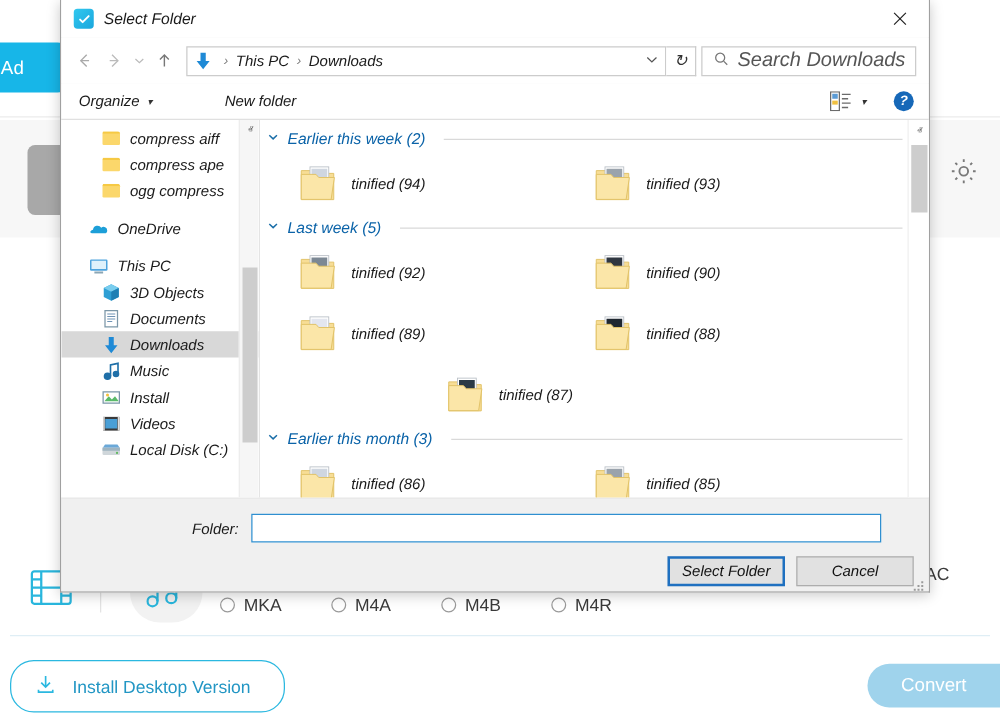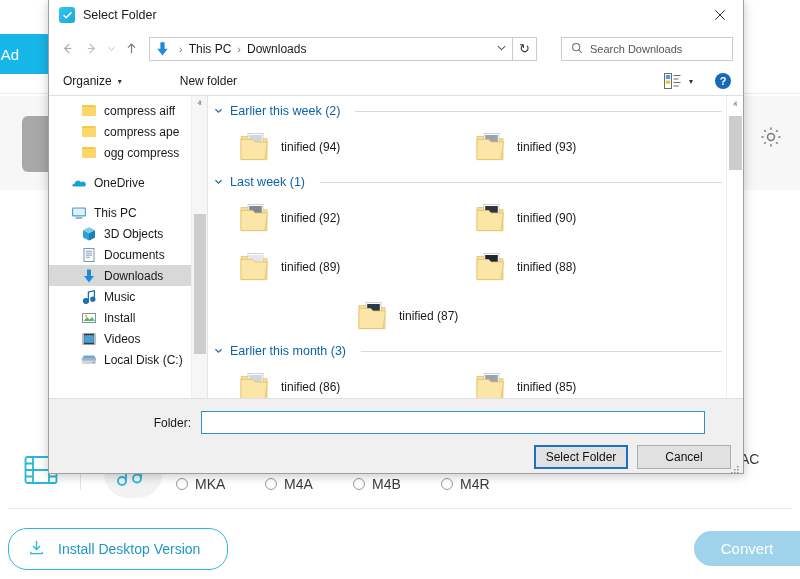--- a/index.html
+++ b/index.html
@@ -114,21 +114,21 @@
 
   
   #dialog {
     position: absolute;
     left: 48px; top: 0px;
     width: 696px; height: 474px;
     background: #f0f0f0;
     border: 1px solid #a0a0a0;
     border-top: none;
     box-shadow: 0 2px 10px rgba(0,0,0,.22);
-    display: flex; flex-direction: column;
+    display: flex; flex-direction: column; font-style: italic;
   }
   #titlebar {
     height: 30px; background: #ffffff;
     display: flex; align-items: center;
     padding-left: 10px;
     flex: 0 0 30px;
     position: relative;
   }
   #title-icon {
     width: 16px; height: 16px; border-radius: 3px;
@@ -171,25 +171,25 @@
     color: #555; font-size: 10px;
   }
   #refresh-btn {
     width: 24px; height: 24px;
     border: 1px solid #cccccc; border-left: none;
     background: #fff;
     display: flex; align-items: center; justify-content: center;
     color: #333; font-size: 12px;
   }
   #searchbox {
-    width: 172px; height: 24px; margin-left: 24px;
+    width: 172px; height: 24px; margin-left: 4px;
     border: 1px solid #cccccc; background: #fff;
     display: flex; align-items: center; gap: 7px;
     padding-left: 9px;
-    font-size: 11px; color: #555;
+    font-size: 16px; color: #555;
   }
   #toolbar {
     height: 29px; background: #ffffff;
     display: flex; align-items: center;
     padding: 0 12px 0 14px;
     flex: 0 0 29px;
     border-bottom: 1px solid #e0e0e0;
     gap: 32px;
   }
   .tb-item {
@@ -649,21 +649,21 @@
                   <path d="M9.2 18.6h12.6M9.2 20.6h12.6M9.2 22.6h9" stroke="#aeb6bd" stroke-width="0.8"></path>
                   <path d="M1 9.5h11.8L15 12h12.5l-2.6 17.5H1z" fill="#fbe6a8" stroke="#e2c368" stroke-width="0.8"></path>
                 </svg></span>
               <span class="file-label">tinified (93)</span>
             </div>
           </div>
           <div class="group-head">
             <span class="gh-chev"><svg viewBox="0 0 10 10" width="9" height="9" fill="none" stroke="#1a6ea8" stroke-width="1.3">
                 <path d="M1.6 3.6L5 6.8 8.4 3.6"></path>
               </svg></span>
-            <span>Last week (1)</span>
+            <span>Last week (5)</span>
             <span class="ghline"></span>
           </div>
           <div class="grid">
             <div class="file-cell">
               <span class="fico"><svg viewBox="0 0 30 34" width="30" height="34">
                   <path d="M1 6.5h9.5l2 2.2H27v21H1z" fill="#f7dd96" stroke="#e2c368" stroke-width="0.8"></path>
                   <rect x="8" y="3.5" width="15" height="22" fill="#ffffff" stroke="#b9bfc6" stroke-width="0.7"></rect>
                   <rect x="9.2" y="5" width="12.6" height="12" fill="#7c8894"></rect>
                   <path d="M9.2 18.6h12.6M9.2 20.6h12.6M9.2 22.6h9" stroke="#aeb6bd" stroke-width="0.8"></path>
                   <path d="M1 9.5h11.8L15 12h12.5l-2.6 17.5H1z" fill="#fbe6a8" stroke="#e2c368" stroke-width="0.8"></path>

